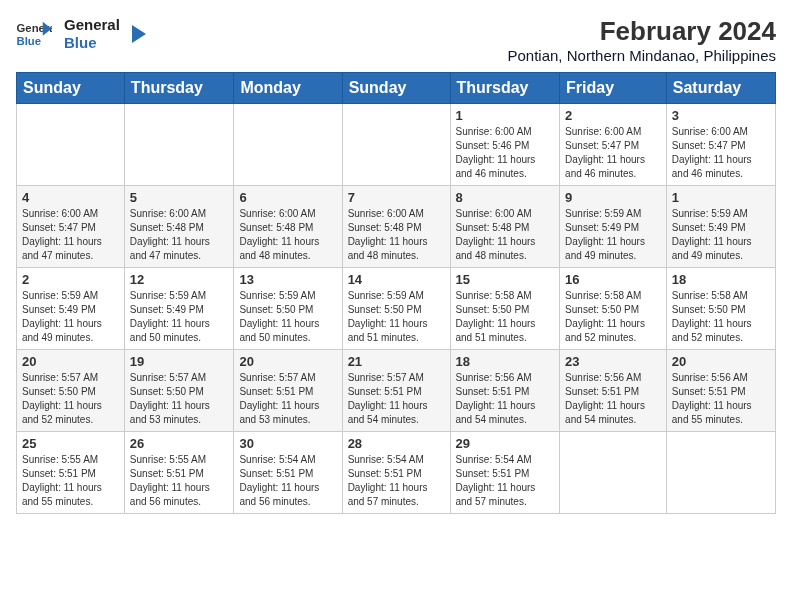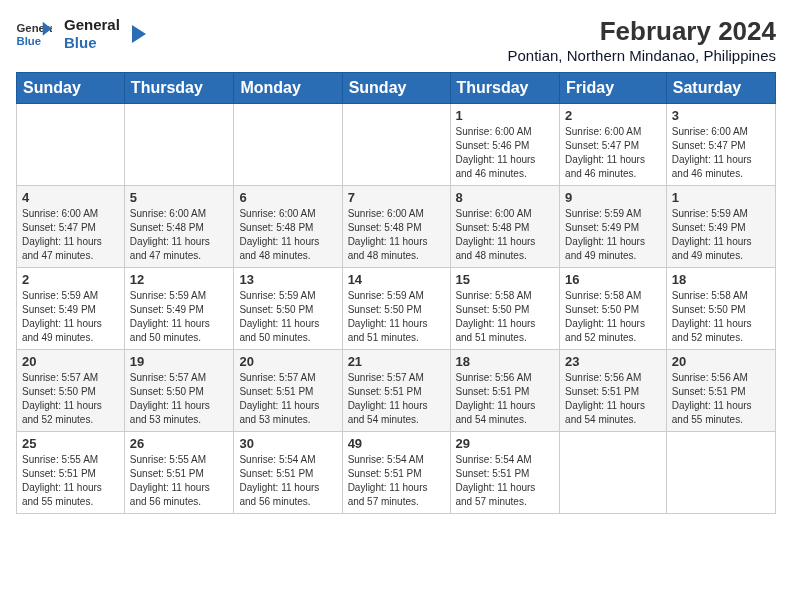--- a/index.html
+++ b/index.html
@@ -311,21 +311,21 @@
 and 56 minutes.</div>
         </td>
         <td>
           <span class="day-num">30</span>
           <div class="day-info" style="white-space: pre-line;">Sunrise: 5:54 AM
 Sunset: 5:51 PM
 Daylight: 11 hours
 and 56 minutes.</div>
         </td>
         <td>
-          <span class="day-num">49</span>
+          <span class="day-num">28</span>
           <div class="day-info" style="white-space: pre-line;">Sunrise: 5:54 AM
 Sunset: 5:51 PM
 Daylight: 11 hours
 and 57 minutes.</div>
         </td>
         <td>
           <span class="day-num">29</span>
           <div class="day-info" style="white-space: pre-line;">Sunrise: 5:54 AM
 Sunset: 5:51 PM
 Daylight: 11 hours

